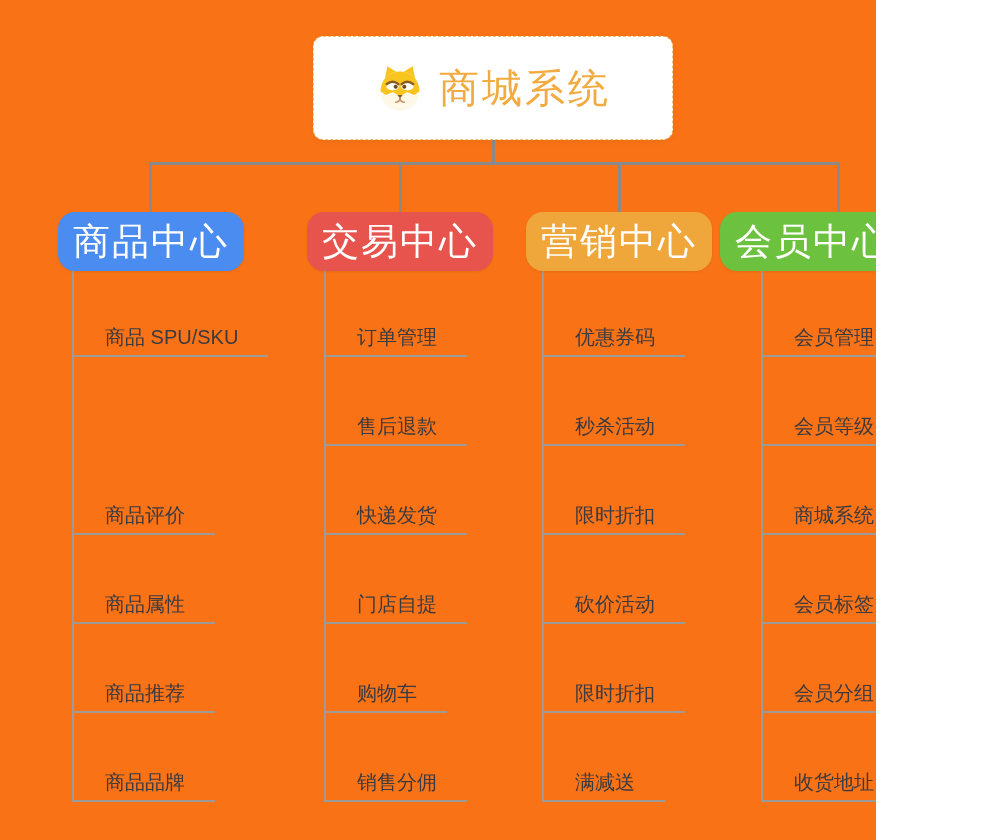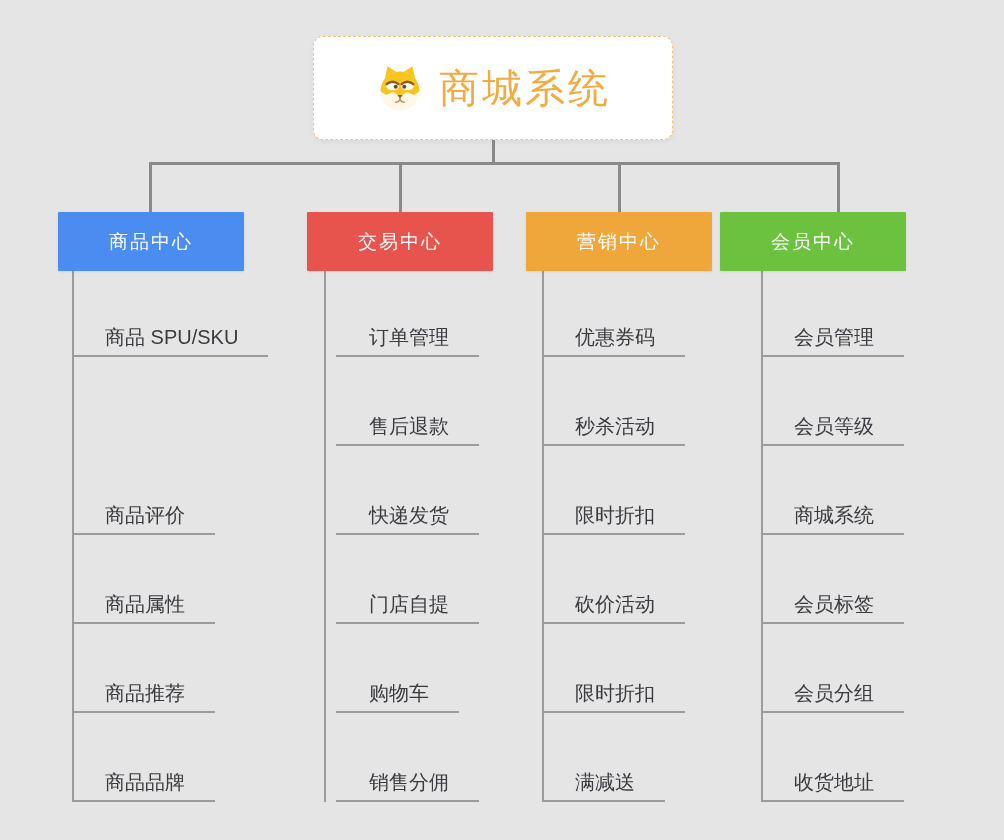--- a/index.html
+++ b/index.html
@@ -1,18 +1,18 @@
 <!DOCTYPE html>
 <html><head>
 <meta charset="utf-8">
 <style>
   html,body { margin:0; padding:0; }
   .canvas {
-    position:relative; width:1004px; height:840px;
-    background:#e5e5e5; overflow:hidden;
+    position:relative; width:876px; height:840px;
+    background:#f97316; overflow:hidden;
     font-family:"Liberation Sans", sans-serif;
   }
 
   
   .line { position:absolute; background:#8a8a8a; }
   .root-stub { left:492px; top:139px; width:3px; height:25px; }
   .spine     { left:150px; top:162px; width:690px; height:3px; }
   .stub      { top:162px; width:3px; height:50px; }
   .stub.s1 { left:149px; } .stub.s2 { left:399px; }
   .stub.s3 { left:618px; } .stub.s4 { left:837px; }
@@ -30,34 +30,34 @@
     box-shadow:0 2px 6px rgba(0,0,0,.05);
   }
   .root-title {
     font-size:40px; color:#f2ab41; letter-spacing:3px; white-space:nowrap;
   }
   .root-icon { width:50px; height:50px; flex:0 0 auto; }
 
   
   .branch-box {
     position:absolute; top:212px; width:186px; height:59px;
-    border-radius:1px; color:#ffffff; font-size:19px; letter-spacing:2px;
+    border-radius:17px; color:#ffffff; font-size:37px; letter-spacing:2px;
     display:flex; align-items:center; justify-content:center;
     box-shadow:0 1px 3px rgba(0,0,0,.08); white-space:nowrap;
   }
   .branch-box.b1 { left:58px; }  .branch-box.b2 { left:307px; }
   .branch-box.b3 { left:526px; } .branch-box.b4 { left:720px; }
 
   
   .item {
     position:absolute; white-space:nowrap;
     padding:0 30px 5px 33px; border-bottom:2px solid #9b9b9b;
     font-size:20px; line-height:26px; color:#3a3a40;
   }
-  .col1 { left:72px; } .col2 { left:336px; } .col3 { left:542px; } .col4 { left:761px; }
+  .col1 { left:72px; } .col2 { left:324px; } .col3 { left:542px; } .col4 { left:761px; }
   .row1 { top:324px; } .row2 { top:413px; } .row3 { top:502px; }
   .row4 { top:591px; } .row5 { top:680px; } .row6 { top:769px; }
 </style>
 </head>
 <body>
 
 <div class="canvas">
 
   <div class="line root-stub"></div>
   <div class="line spine"></div>

